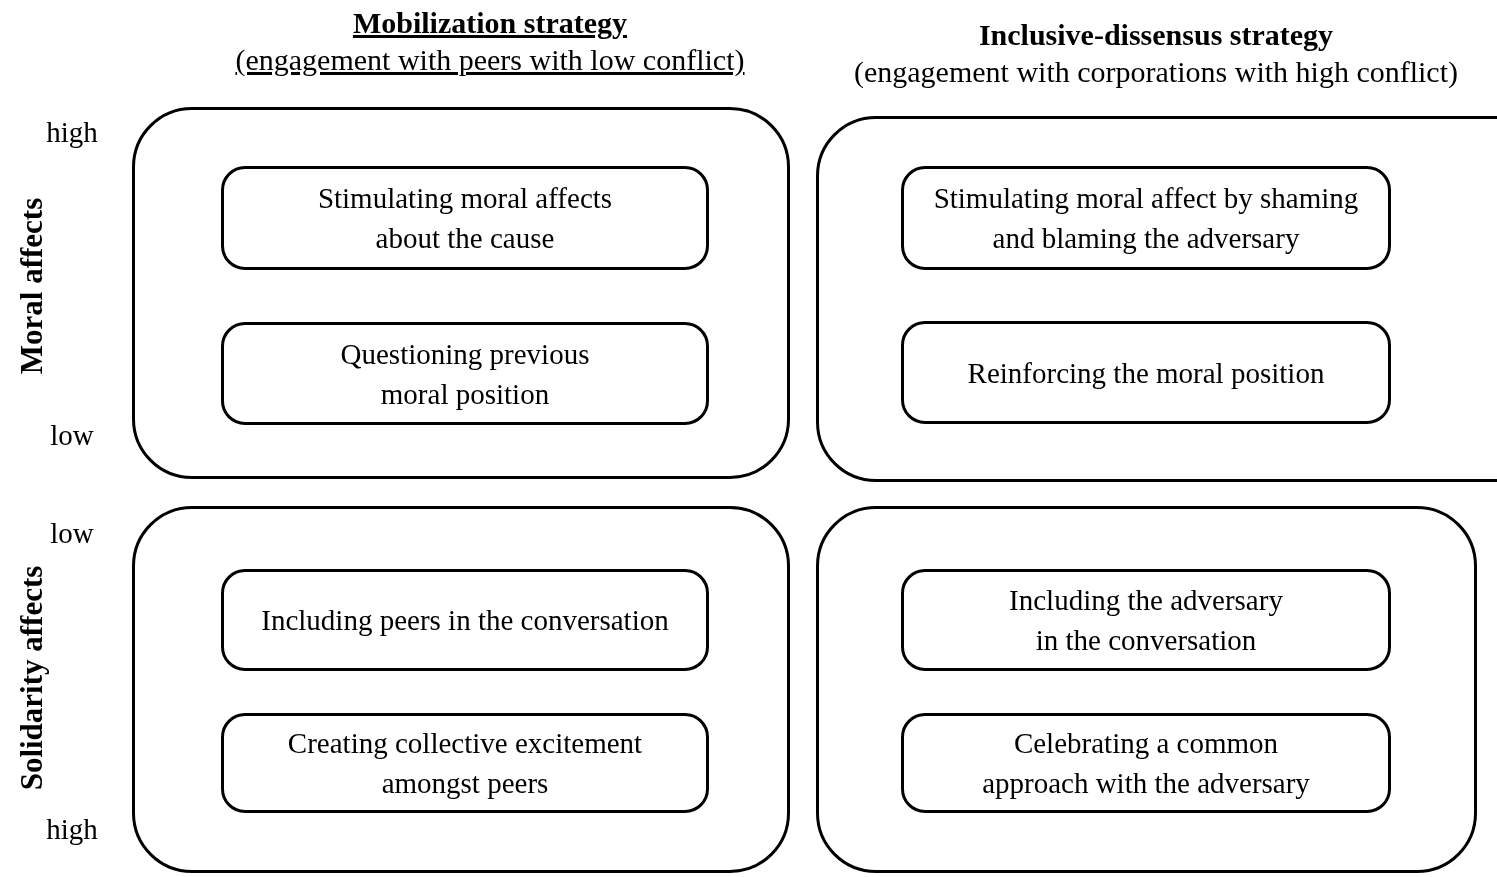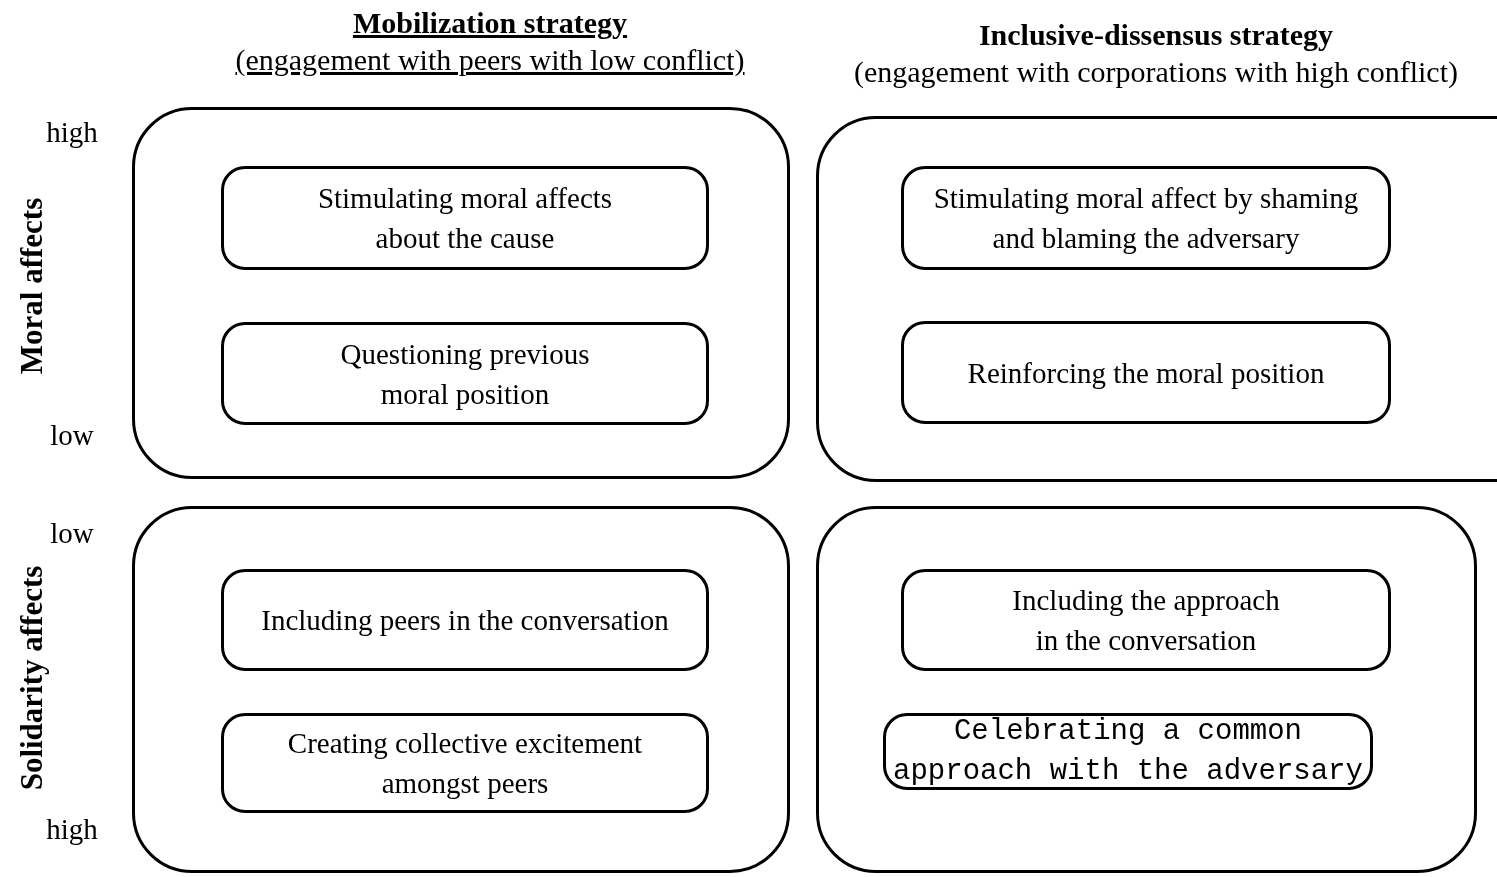--- a/index.html
+++ b/index.html
@@ -56,21 +56,21 @@
     line-height: 40px;
     padding: 0 6px;
   }
   .q-tl .b1 { left: 86px; top: 56px;  width: 488px; height: 104px; }
   .q-tl .b2 { left: 86px; top: 212px; width: 488px; height: 103px; }
   .q-tr .b1 { left: 82px; top: 47px;  width: 490px; height: 104px; }
   .q-tr .b2 { left: 82px; top: 202px; width: 490px; height: 103px; }
   .q-bl .b1 { left: 86px; top: 60px;  width: 488px; height: 102px; text-align: center; }
   .q-bl .b2 { left: 86px; top: 204px; width: 488px; height: 100px; }
   .q-br .b1 { left: 82px; top: 60px;  width: 490px; height: 102px; }
-  .q-br .b2 { left: 64px; top: 204px; width: 490px; height: 77px; font-family: Liberation Mono, monospace; }
+  .q-br .b2 { left: 82px; top: 204px; width: 490px; height: 100px; }
 
   .scale {
     position: absolute;
     left: 28px;
     width: 88px;
     text-align: center;
     font-size: 29px;
     line-height: 34px;
   }
   .scale-moral-high      { top: 115px; }
@@ -139,21 +139,21 @@
       <span class="box-text">Including peers in the conversation</span>
     </div>
     <div class="strategy-box b2">
       <span class="box-text">Creating collective excitement
 amongst peers</span>
     </div>
   </div>
 
   <div class="quadrant q-br">
     <div class="strategy-box b1">
-      <span class="box-text">Including the approach
+      <span class="box-text">Including the adversary
 in the conversation</span>
     </div>
     <div class="strategy-box b2">
       <span class="box-text">Celebrating a common
 approach with the adversary</span>
     </div>
   </div>
 
 </div>
 

